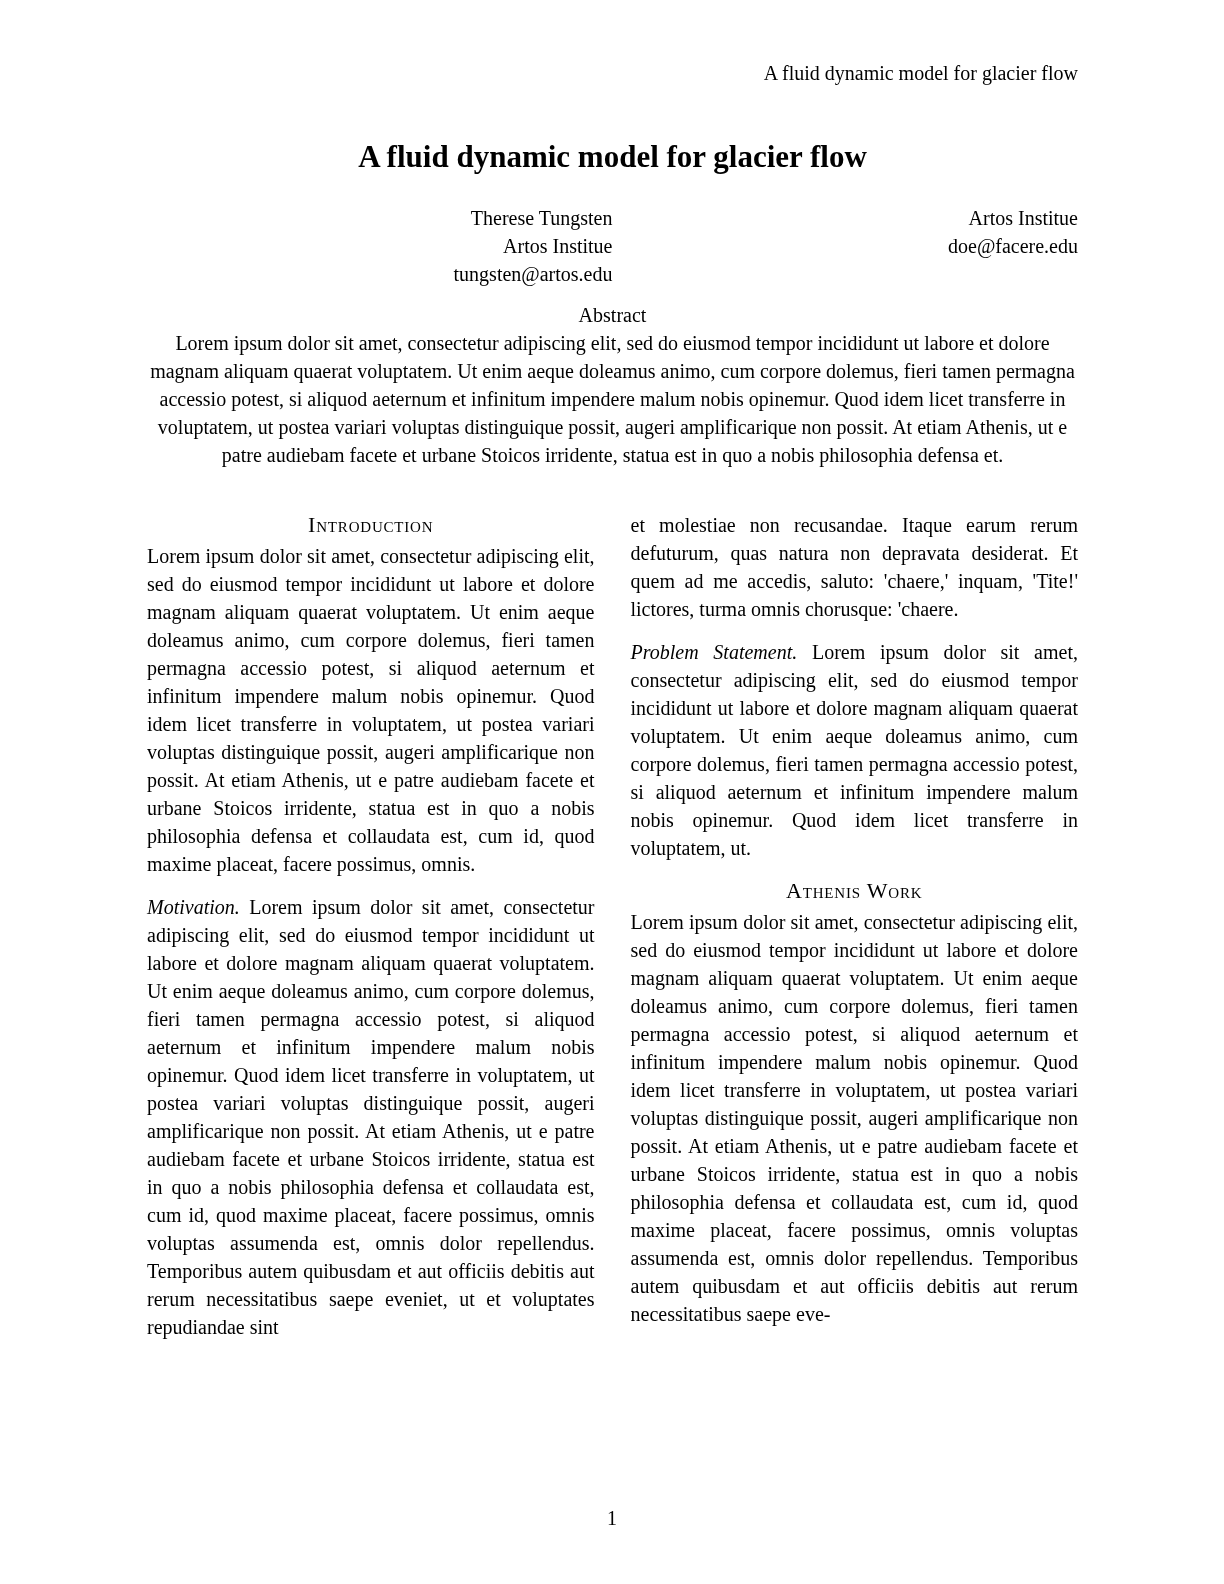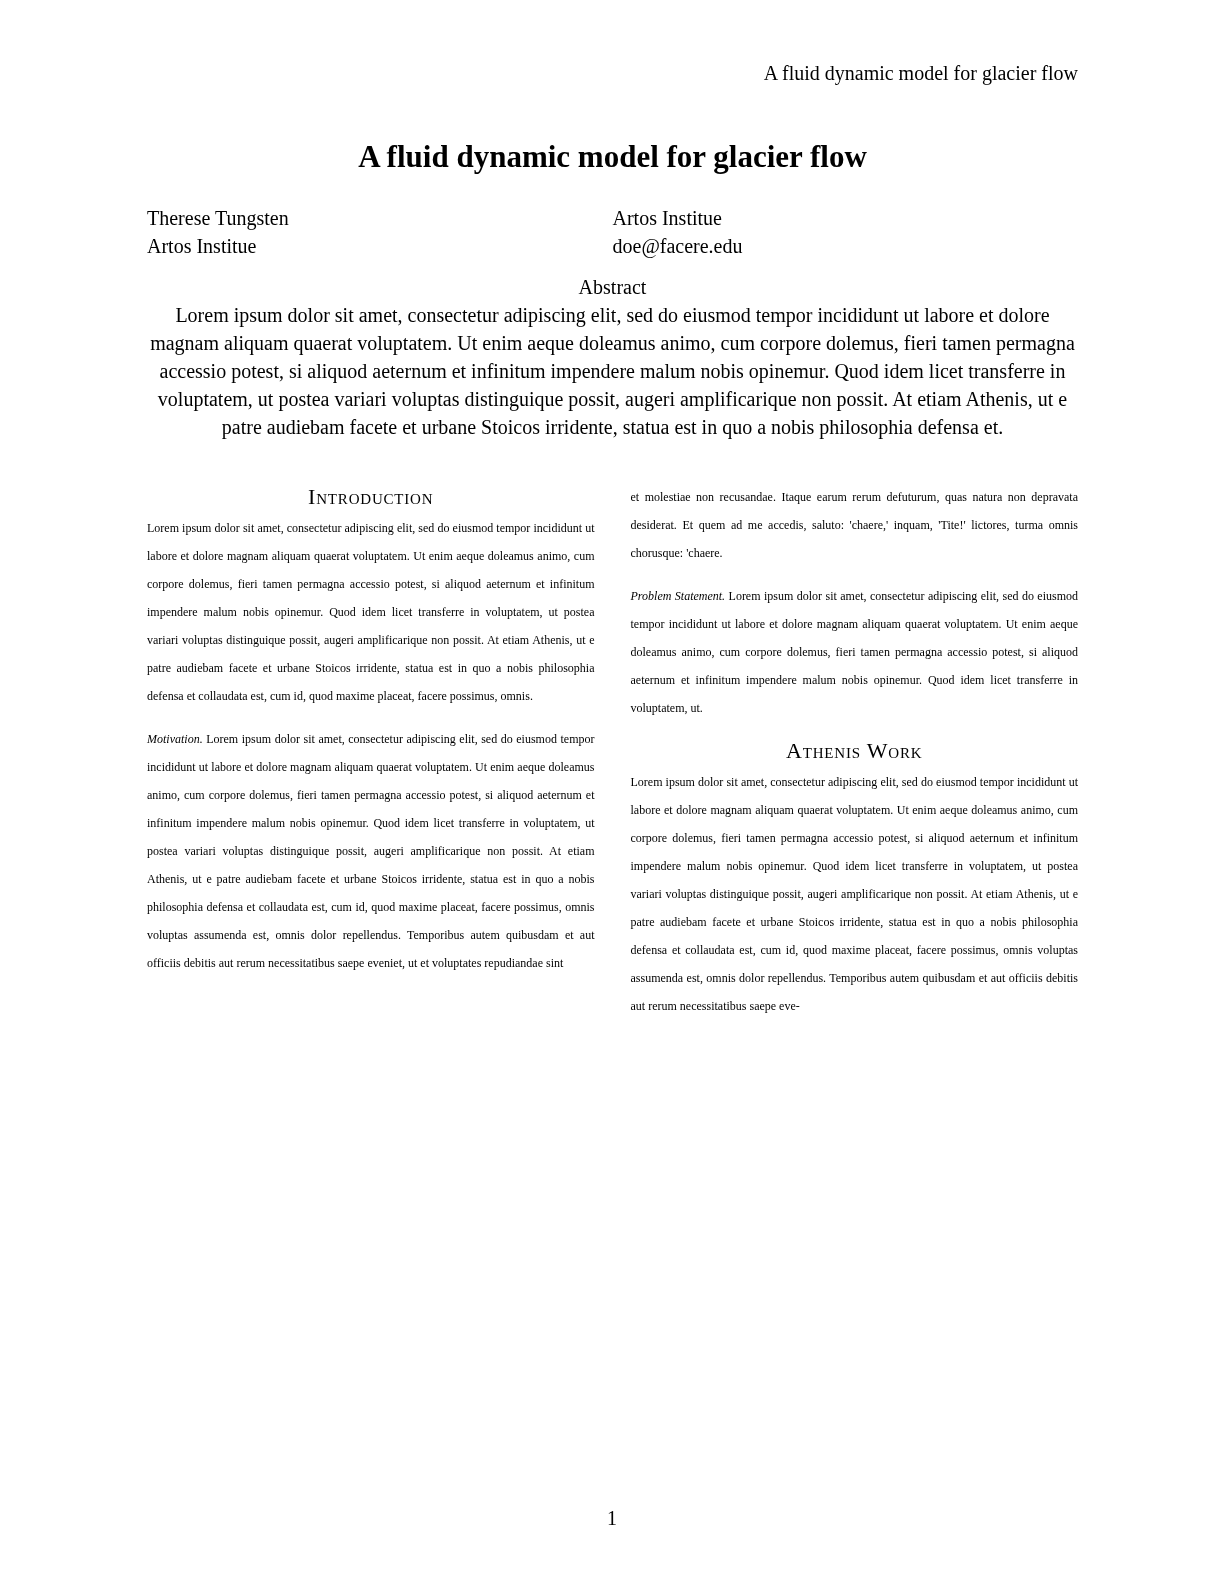--- a/index.html
+++ b/index.html
@@ -26,21 +26,21 @@
     font-size: 31px;
     line-height: 37px;
     font-weight: bold;
   }
   .authors {
     display: flex;
     margin-top: 29px;
   }
   .author {
     flex: 1;
-    text-align: left;
+    text-align: right;
     font-size: 20px;
     line-height: 28px;
   }
   .abstract-heading {
     margin-top: 13px;
     text-align: center;
     font-size: 20px;
     line-height: 28px;
     font-weight: normal;
   }
@@ -61,21 +61,21 @@
     text-align: center;
     font-size: 22px;
     line-height: 28px;
     font-weight: normal;
     font-variant: small-caps;
     letter-spacing: 0.8px;
   }
   .sec-heading.spaced-above { margin-top: 12px; }
   .col p {
     margin: 0 0 15px 0;
-    font-size: 12px;
+    font-size: 20px;
     line-height: 28px;
     text-align: justify;
   }
   .run-in { font-style: italic; }
   .page-number {
     position: absolute;
     bottom: 54px;
     left: 0;
     right: 0;
     text-align: center;
@@ -89,20 +89,21 @@
 <div class="page">
 
   <div class="running-head">A fluid dynamic model for glacier flow</div>
 
   <h1 class="title">A fluid dynamic model for glacier flow</h1>
 
   <div class="authors">
     <div class="author">
       <div>Therese Tungsten</div>
       <div>Artos Institue</div>
+      <div>tungsten@artos.edu</div>
     </div>
     <div class="author">
       <div>Artos Institue</div>
       <div>doe@facere.edu</div>
     </div>
   </div>
 
   <div>
     <div class="abstract-heading">Abstract</div>
     <p class="abstract-text">Lorem ipsum dolor sit amet, consectetur adipiscing elit, sed do eiusmod tempor incididunt ut labore et dolore magnam aliquam quaerat voluptatem. Ut enim aeque doleamus animo, cum corpore dolemus, fieri tamen permagna accessio potest, si aliquod aeternum et infinitum impendere malum nobis opinemur. Quod idem licet transferre in voluptatem, ut postea variari voluptas distinguique possit, augeri amplificarique non possit. At etiam Athenis, ut e patre audiebam facete et urbane Stoicos irridente, statua est in quo a nobis philosophia defensa et.</p>

